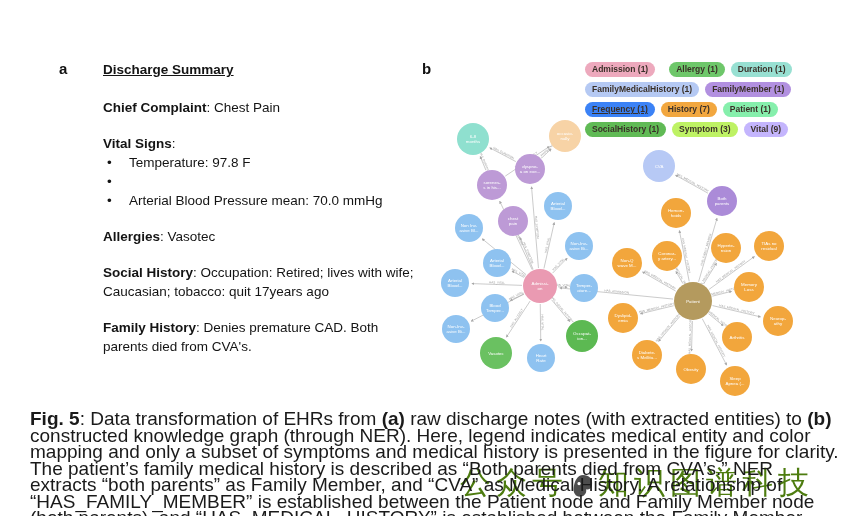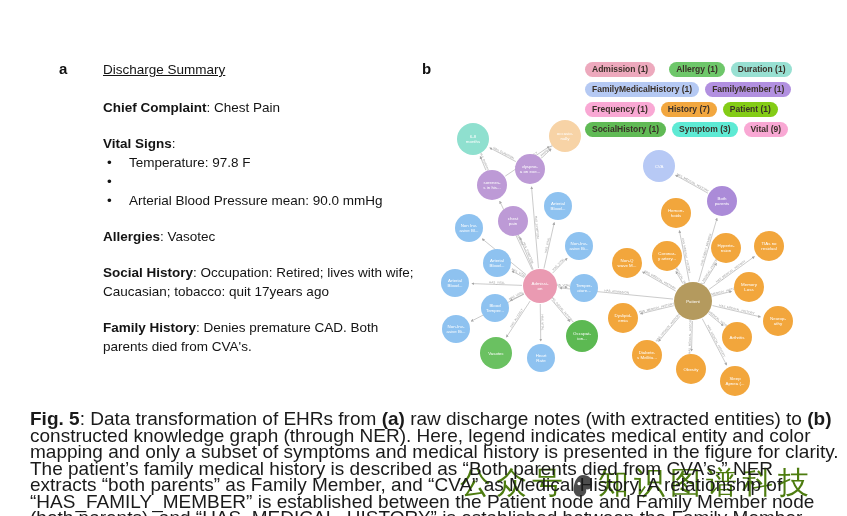--- a/index.html
+++ b/index.html
@@ -1,21 +1,21 @@
 <!DOCTYPE html>
 <html><head>
 <meta charset="utf-8">
 <style>
   html,body{margin:0;padding:0;background:#ffffff;}
   #page{position:relative;width:847px;height:516px;background:#fff;font-family:"Liberation Sans",sans-serif;overflow:hidden;}
   .panel-label{position:absolute;font-weight:bold;font-size:15px;color:#111;}
   #label-a{left:59px;top:60px;}
   #label-b{left:422px;top:60px;}
   #discharge{position:absolute;left:103px;top:60px;width:322px;font-size:13.5px;line-height:19px;color:#141414;}
-  #discharge .doc-title{font-weight:normal;text-decoration:underline;margin-bottom:19px;}
+  #discharge .doc-title{font-weight:bold;text-decoration:underline;margin-bottom:19px;}
   .section{margin-bottom:17px;}
   .section b{font-weight:bold;text-align:center;}
   .bullet{display:flex;}
   .bullet .dot{width:22px;flex:0 0 22px;text-align:left;padding-left:4px;}
   #legend{position:absolute;left:585px;top:62px;width:230px;}
   .legend-row{display:flex;gap:6px;margin-bottom:5px;}
   .pill{border-radius:9px;padding:2px 7px;font-size:8.5px;font-weight:bold;color:#3a3028;white-space:nowrap;line-height:11px;}
   #graph-svg{position:absolute;left:425px;top:118px;}
   #watermark{position:absolute;left:460px;top:462px;display:flex;align-items:center;color:#c9c9c9;font-size:31px;letter-spacing:5px;white-space:nowrap;}
   #watermark .wm-logo{margin:6px 2px 0 2px;}
@@ -32,49 +32,49 @@
     <div class="doc-title">Discharge Summary</div>
     <div>
         <div class="section"><b>Chief Complaint</b>: Chest Pain</div>
         <div class="section"><b>Vital Signs</b>:<div class="bullet">
             <span class="dot">•</span>
             <span>Temperature: 97.8 F</span>
           </div><div class="bullet">
             <span class="dot">•</span>
           </div><div class="bullet">
             <span class="dot">•</span>
-            <span>Arterial Blood Pressure mean: 90.0 mmHg</span>
+            <span>Arterial Blood Pressure mean: 70.0 mmHg</span>
           </div></div>
         <div class="section"><b>Allergies</b>: Vasotec</div>
         <div class="section"><b>Social History</b>: Occupation: Retired; lives with wife; Caucasian; tobacco: quit 17years ago</div>
         <div class="section"><b>Family History</b>: Denies premature CAD. Both parents died from CVA's.</div>
       </div>
   </div>
 
   <div id="label-b" class="panel-label">b</div>
 
   <div id="legend">
       <div class="legend-row">
         <span class="pill" style="background: rgb(237, 169, 189);">Admission (1)</span>
         <span class="pill" style="background: rgb(110, 199, 106); margin-left: 8px;">Allergy (1)</span>
         <span class="pill" style="background: rgb(152, 224, 210);">Duration (1)</span>
       </div>
       <div class="legend-row">
         <span class="pill" style="background: rgb(181, 201, 243);">FamilyMedicalHistory (1)</span>
         <span class="pill" style="background: rgb(178, 144, 224);">FamilyMember (1)</span>
       </div>
       <div class="legend-row">
-        <span class="pill" style="background: #f9a8d4;">Frequency (1)</span>
+        <span class="pill" style="background: #3b82f6; text-decoration: underline;">Frequency (1)</span>
         <span class="pill" style="background: rgb(242, 167, 63);">History (7)</span>
-        <span class="pill" style="background: #84cc16;">Patient (1)</span>
+        <span class="pill" style="background: #86efac;">Patient (1)</span>
       </div>
       <div class="legend-row">
         <span class="pill" style="background: rgb(96, 186, 85);">SocialHistory (1)</span>
-        <span class="pill" style="background: #5eead4; text-align: center;">Symptom (3)</span>
-        <span class="pill" style="background: #f9a8d4;">Vital (9)</span>
+        <span class="pill" style="background: #bef264; text-align: center;">Symptom (3)</span>
+        <span class="pill" style="background: #c4b5fd;">Vital (9)</span>
       </div>
     </div>
 
   <svg id="graph-svg" width="400" height="294" viewBox="0 0 400 294">
       <defs>
         <marker id="arw" viewBox="0 0 10 10" refX="8" refY="5" markerWidth="5" markerHeight="5" orient="auto">
           <path d="M0,0 L10,5 L0,10 z" fill="#a8a8a8"></path>
         </marker>
       </defs>
       <g>

